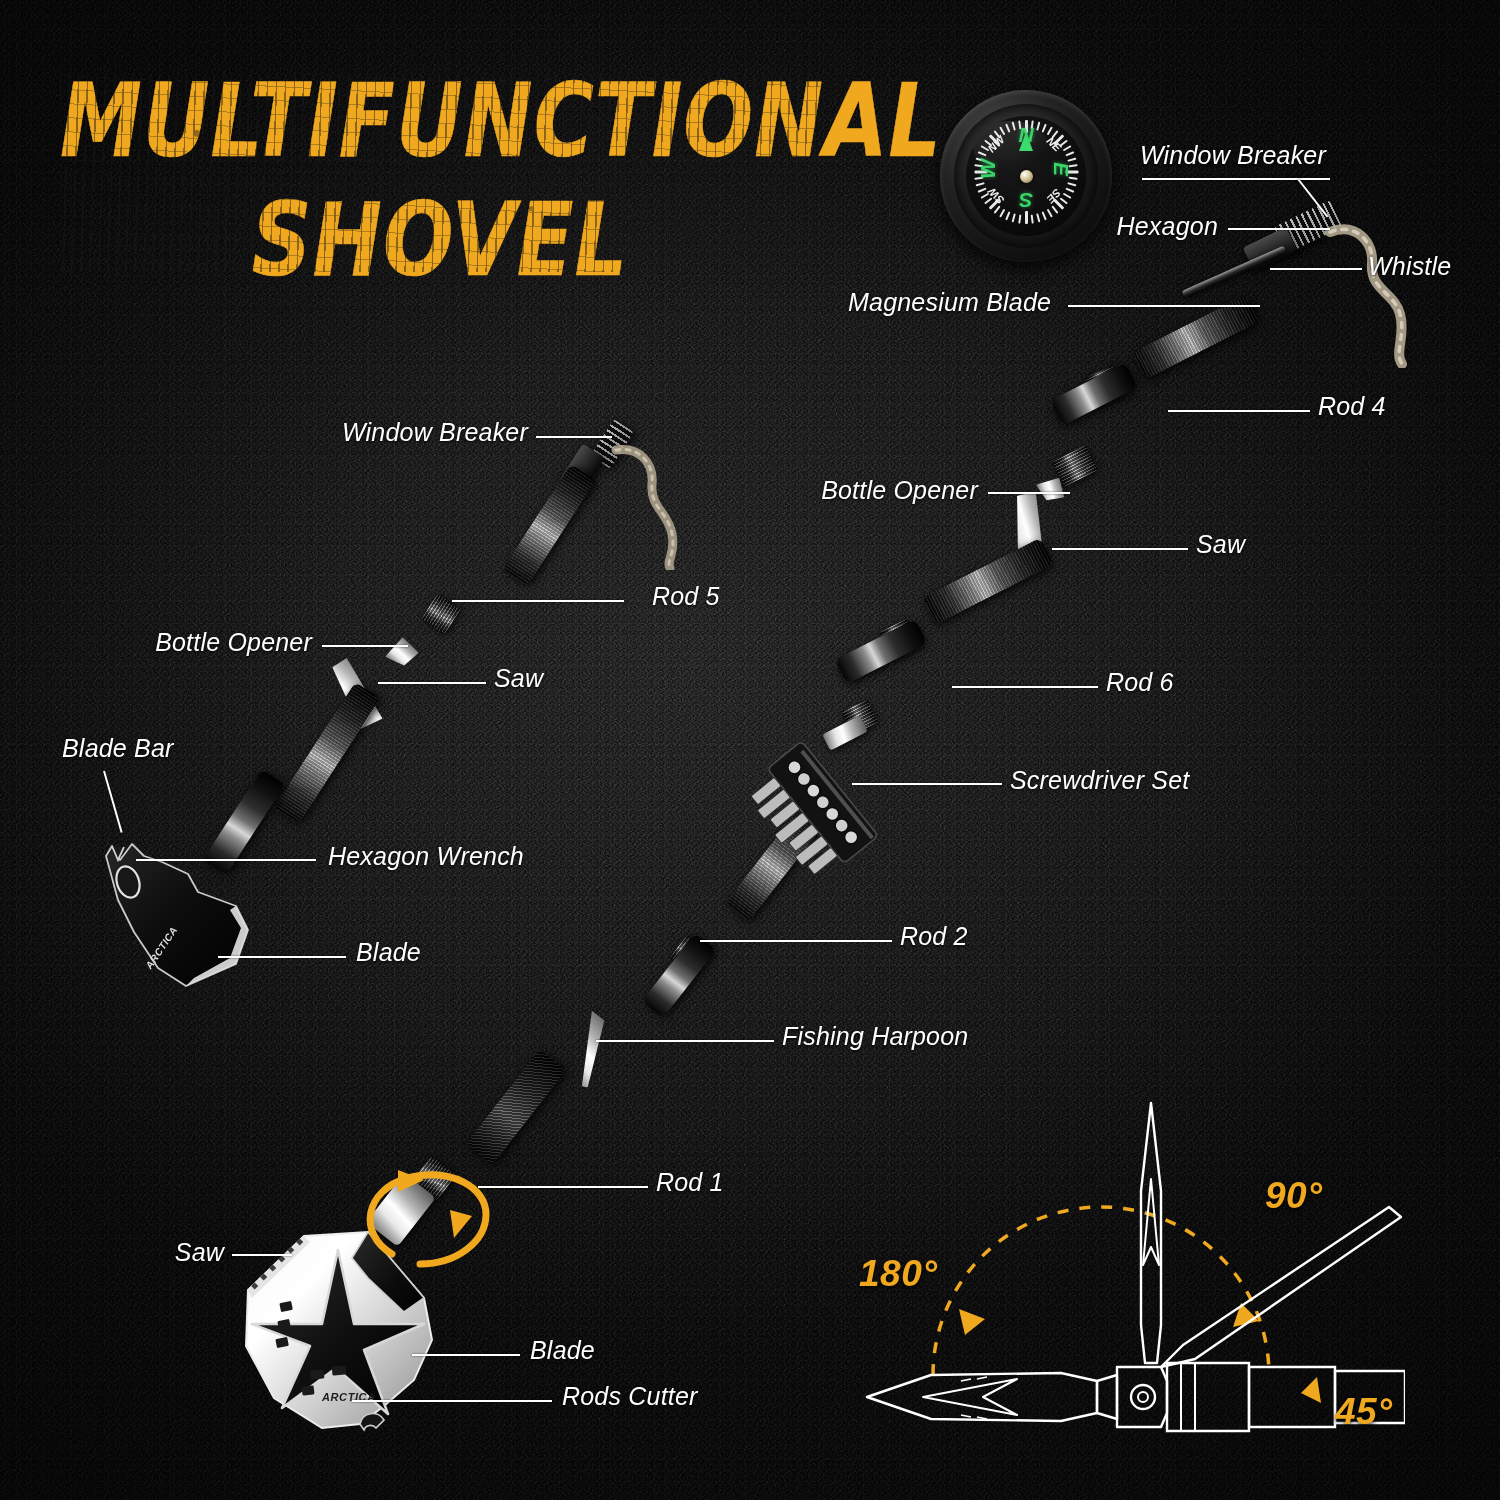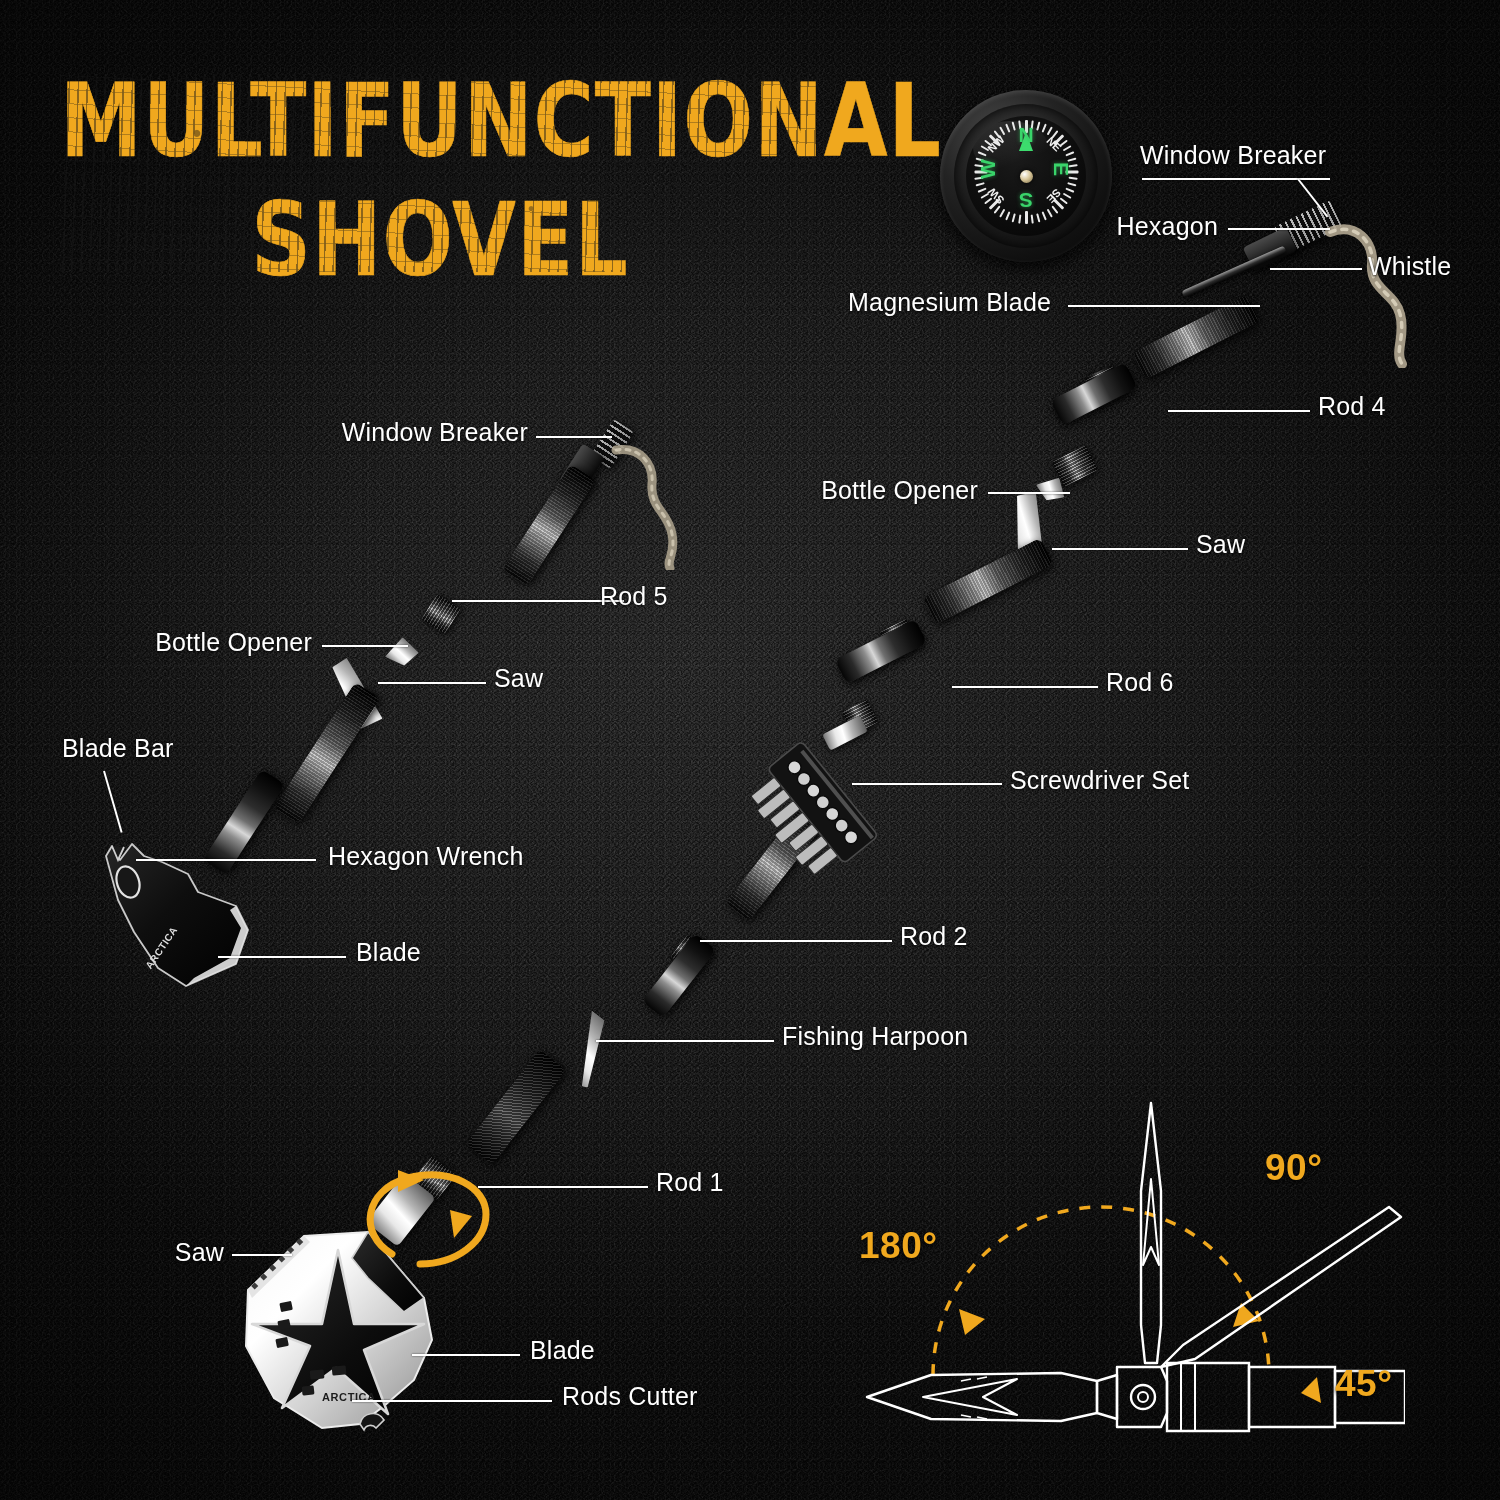--- a/index.html
+++ b/index.html
@@ -4,20 +4,21 @@
 <title>Multifunctional Shovel</title>
 <style>
   html,body{margin:0;padding:0;background:#000;}
   body{font-family:"Liberation Sans", sans-serif;}
 
   #stage{
     position:relative;
     width:1500px;height:1500px;
     overflow:hidden;
     background:#a21caf;
+    font-style:italic;
   }
 
   
   .bg-base{
     position:absolute;inset:0;
     background:
       radial-gradient(ellipse 900px 700px at 46% 44%, #2b2b2b 0%, #1e1e1e 42%, #141414 75%, #0d0d0d 100%);
   }
   .bg-grain{
     position:absolute;inset:0;
@@ -176,20 +177,21 @@
 
   
   #rot{position:absolute;left:352px;top:1158px;width:150px;height:140px;z-index:22;}
 
   
   #angle{position:absolute;left:865px;top:1075px;width:540px;height:410px;z-index:20;}
   .ang-label{
     position:absolute;color:#F0A81E;font-family:"Liberation Sans", sans-serif;
     font-weight:bold;font-size:37px;letter-spacing:.5px;
     text-shadow:0 2px 5px rgba(0,0,0,.85);
+    margin-top:28px;
   }
 
   
   .cord{position:absolute;z-index:18;}
 </style>
 </head>
 <body>
 
 <div id="stage">
 
@@ -540,21 +542,21 @@
 
   <div class="label" style="left:782px;top:1022px;">Fishing Harpoon</div>
   <div class="lead" style="left:596px;top:1040px;width:178px;"></div>
 
   <div class="label" style="left:656px;top:1168px;">Rod 1</div>
   <div class="lead" style="left:478px;top:1186px;width:170px;"></div>
 
   <div class="label r" style="left:528px;top:418px;">Window Breaker</div>
   <div class="lead" style="left:536px;top:436px;width:76px;"></div>
 
-  <div class="label" style="left:600px;top:582px;text-align:right;">Rod 5</div>
+  <div class="label" style="left:652px;top:582px;text-align:right;">Rod 5</div>
   <div class="lead" style="left:452px;top:600px;width:172px;"></div>
 
   <div class="label r" style="left:312px;top:628px;">Bottle Opener</div>
   <div class="lead" style="left:322px;top:645px;width:86px;"></div>
 
   <div class="label" style="left:494px;top:664px;">Saw</div>
   <div class="lead" style="left:378px;top:682px;width:108px;"></div>
 
   <div class="label" style="left:62px;top:734px;">Blade Bar</div>
   <div class="lead" style="left:104px;top:770px;height:2px;width:64px;transform:rotate(74deg);transform-origin:left center;"></div>

